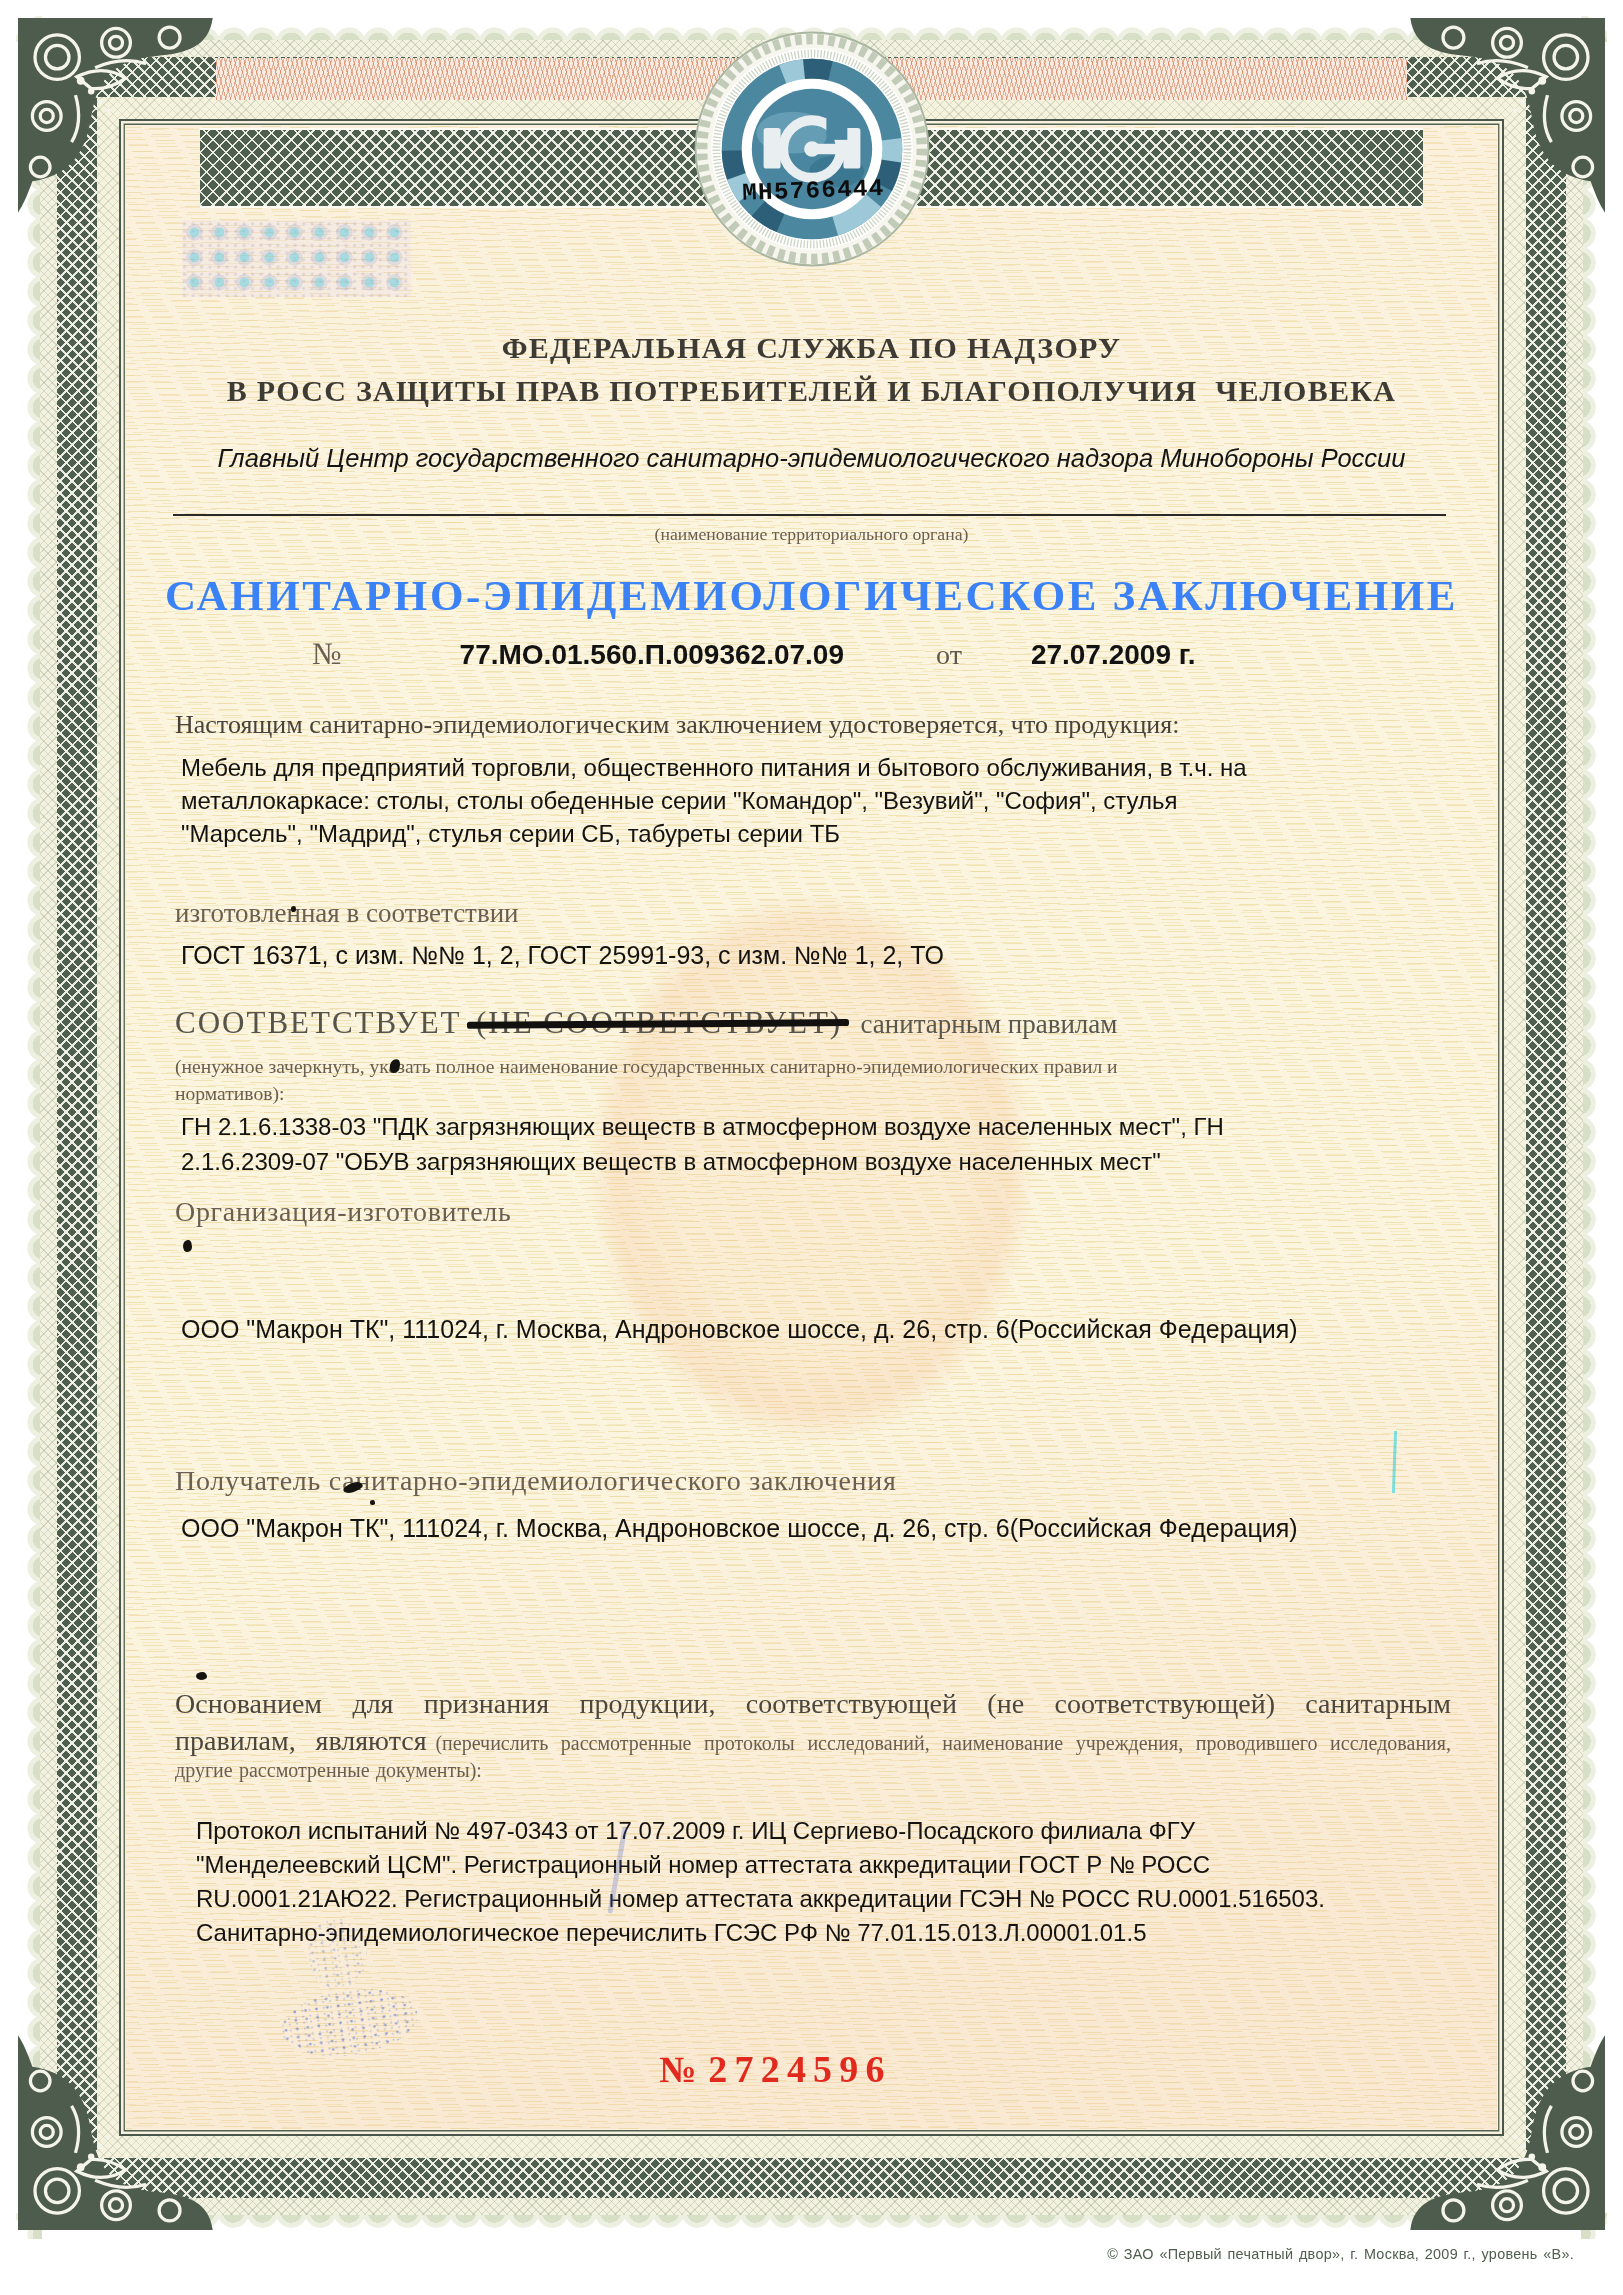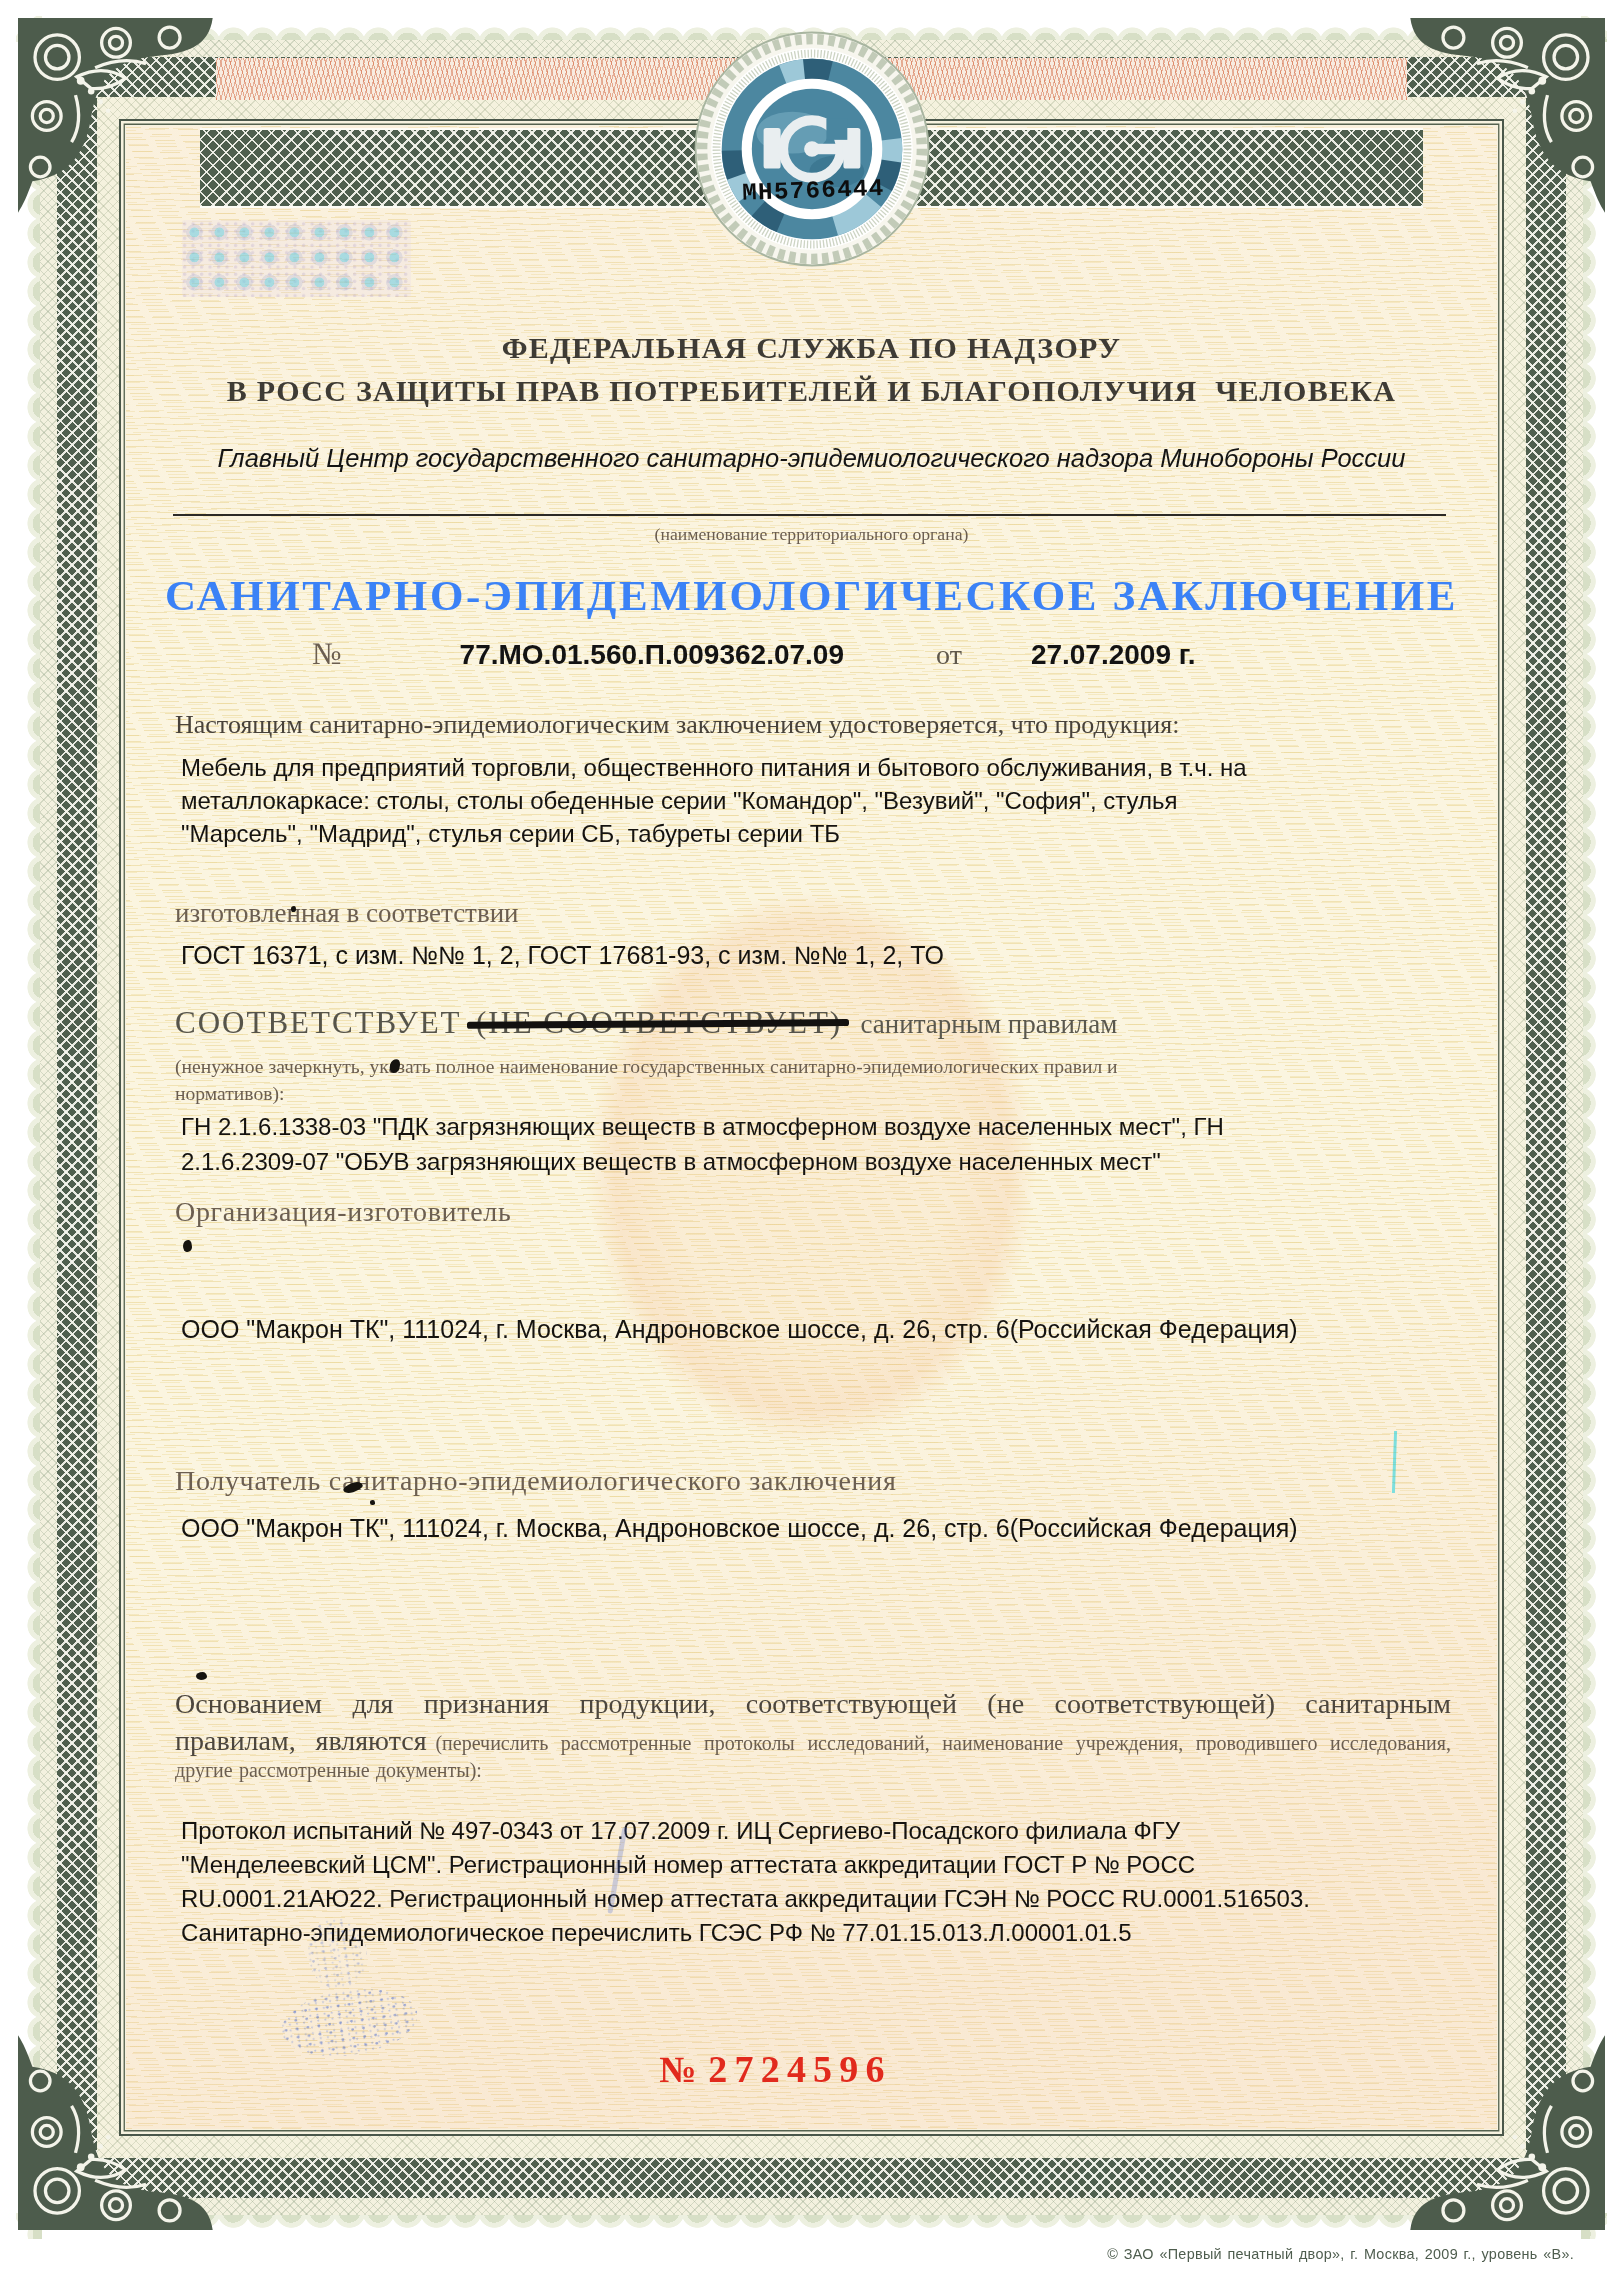--- a/index.html
+++ b/index.html
@@ -262,42 +262,42 @@
   </div>
 
   <div class="abs ser-dark" style="top:710px;left:175px;">Настоящим санитарно-эпидемиологическим заключением удостоверяется, что продукция:</div>
   <div class="abs val" style="top:751px;left:181px;width:1273px;">
     <div>Мебель для предприятий торговли, общественного питания и бытового обслуживания, в т.ч. на</div>
     <div>металлокаркасе: столы, столы обеденные серии "Командор", "Везувий", "София", стулья</div>
     <div>"Марсель", "Мадрид", стулья серии СБ, табуреты серии ТБ</div>
   </div>
 
   <div class="abs ser" style="top:898px;left:175px;">изготовленная в соответствии</div>
-  <div class="abs val" style="top:939px;left:181px;font-size:25px;">ГОСТ 16371, с изм. №№ 1, 2, ГОСТ 17681-93, с изм. №№ 1, 2, ТО</div>
+  <div class="abs val" style="top:939px;left:181px;font-size:25px;">ГОСТ 16371, с изм. №№ 1, 2, ГОСТ 25991-93, с изм. №№ 1, 2, ТО</div>
 
   <div class="abs conf" style="top:1005px;">
     <span class="match">СООТВЕТСТВУЕТ</span><span class="struck"><span>(НЕ СООТВЕТСТВУЕТ)</span><i></i></span><span class="sfx">санитарным правилам</span>
   </div>
   <div class="abs note" style="top:1053px;left:175px;width:962px;">(ненужное зачеркнуть, указать полное наименование государственных санитарно-эпидемиологических правил и нормативов):</div>
   <div class="abs val" style="top:1109px;left:181px;width:1276px;line-height:35px;">
     <div>ГН 2.1.6.1338-03 "ПДК загрязняющих веществ в атмосферном воздухе населенных мест", ГН</div>
     <div>2.1.6.2309-07 "ОБУВ загрязняющих веществ в атмосферном воздухе населенных мест"</div>
   </div>
 
   <div class="abs ser" style="top:1196px;left:175px;font-size:28px;letter-spacing:0.7px;">Организация-изготовитель</div>
   <div class="abs val" style="top:1313px;left:181px;font-size:25px;">ООО "Макрон ТК", 111024, г. Москва, Андроновское шоссе, д. 26, стр. 6(Российская Федерация)</div>
 
   <div class="abs ser" style="top:1465px;left:175px;font-size:28px;letter-spacing:0.7px;">Получатель санитарно-эпидемиологического заключения</div>
   <div class="abs val" style="top:1512px;left:181px;font-size:25px;">ООО "Макрон ТК", 111024, г. Москва, Андроновское шоссе, д. 26, стр. 6(Российская Федерация)</div>
 
   <div class="abs basis" style="top:1685px;">
     <span class="lead">Основанием для признания продукции, соответствующей (не соответствующей) санитарным правилам, являются</span>
     <span class="bnote">(перечислить рассмотренные протоколы исследований, наименование учреждения, проводившего исследования, другие рассмотренные документы):</span>
   </div>
-  <div class="abs val" style="top:1814px;left:181px;width:1286px;line-height:34px;">
+  <div class="abs val" style="top:1814px;left:196px;width:1286px;line-height:34px;">
     <div>Протокол испытаний № 497-0343 от 17.07.2009 г. ИЦ Сергиево-Посадского филиала ФГУ</div>
     <div>"Менделеевский ЦСМ". Регистрационный номер аттестата аккредитации ГОСТ Р № РОСС</div>
     <div>RU.0001.21АЮ22. Регистрационный номер аттестата аккредитации ГСЭН № РОСС RU.0001.516503.</div>
     <div>Санитарно-эпидемиологическое перечислить ГСЭС РФ № 77.01.15.013.Л.00001.01.5</div>
   </div>
 
   <div class="abs serial" style="top:2047px;">
     <span class="mark">№</span><span class="num">2724596</span>
   </div>
 

